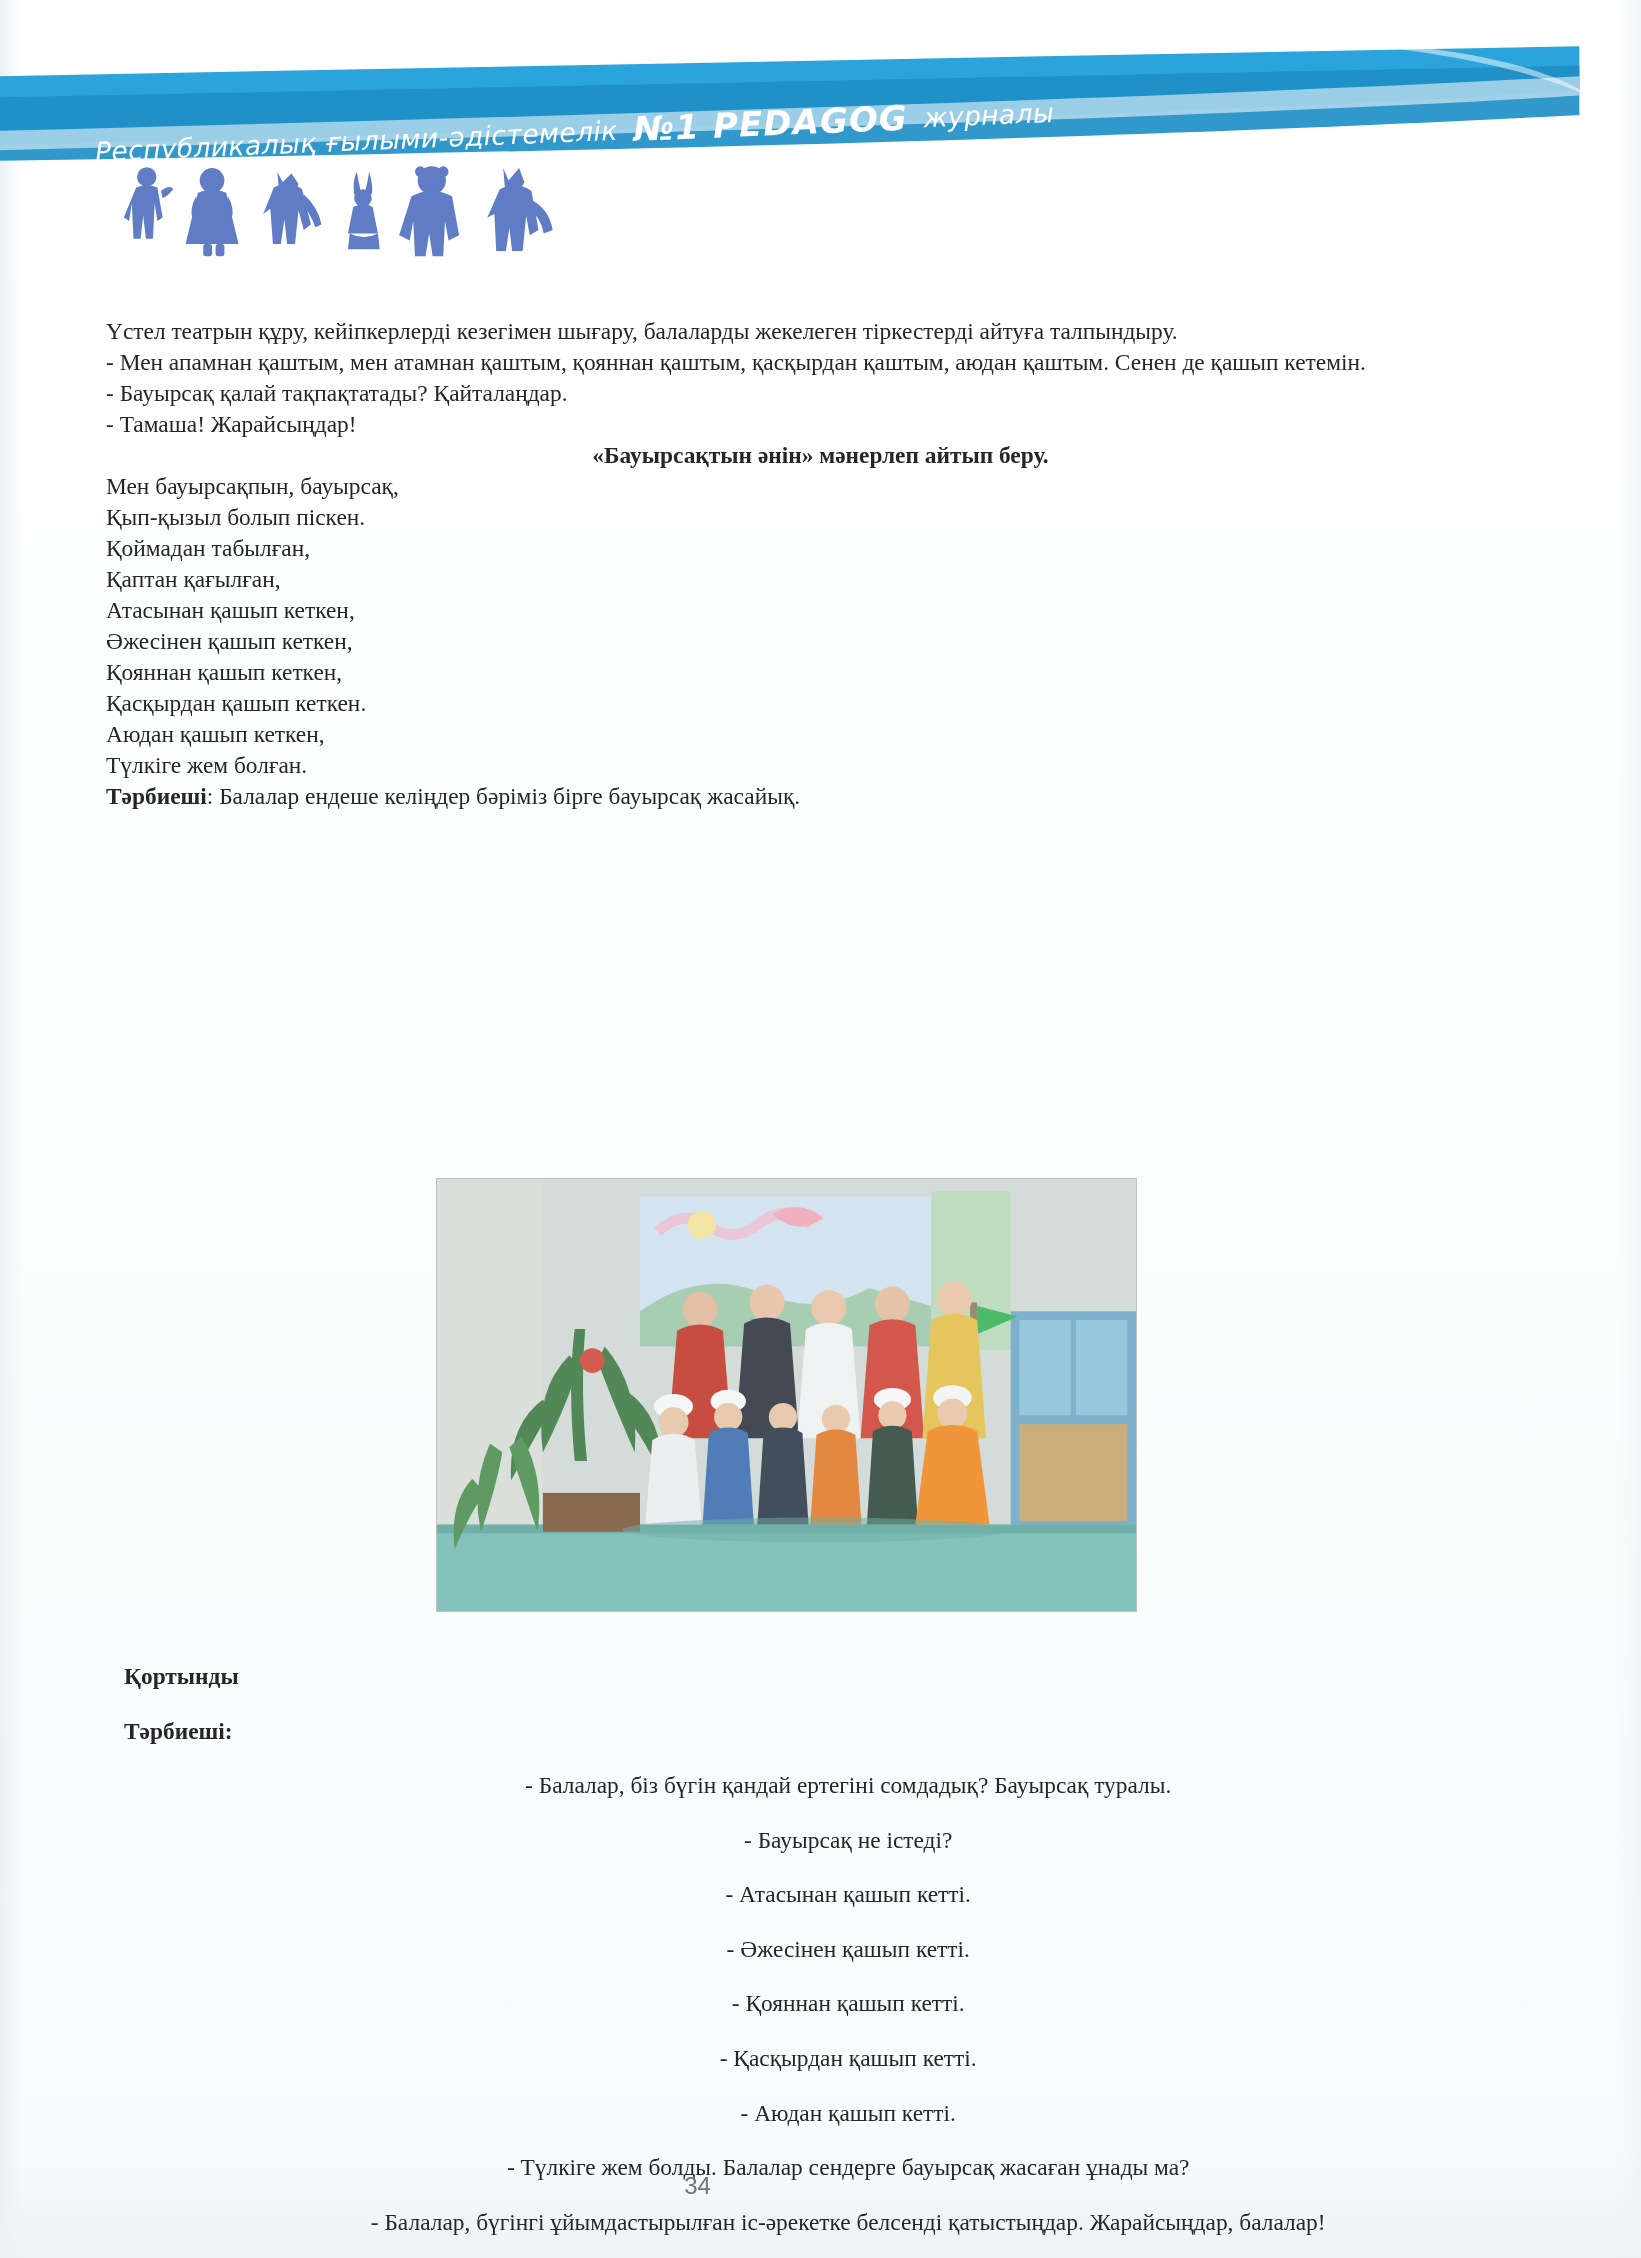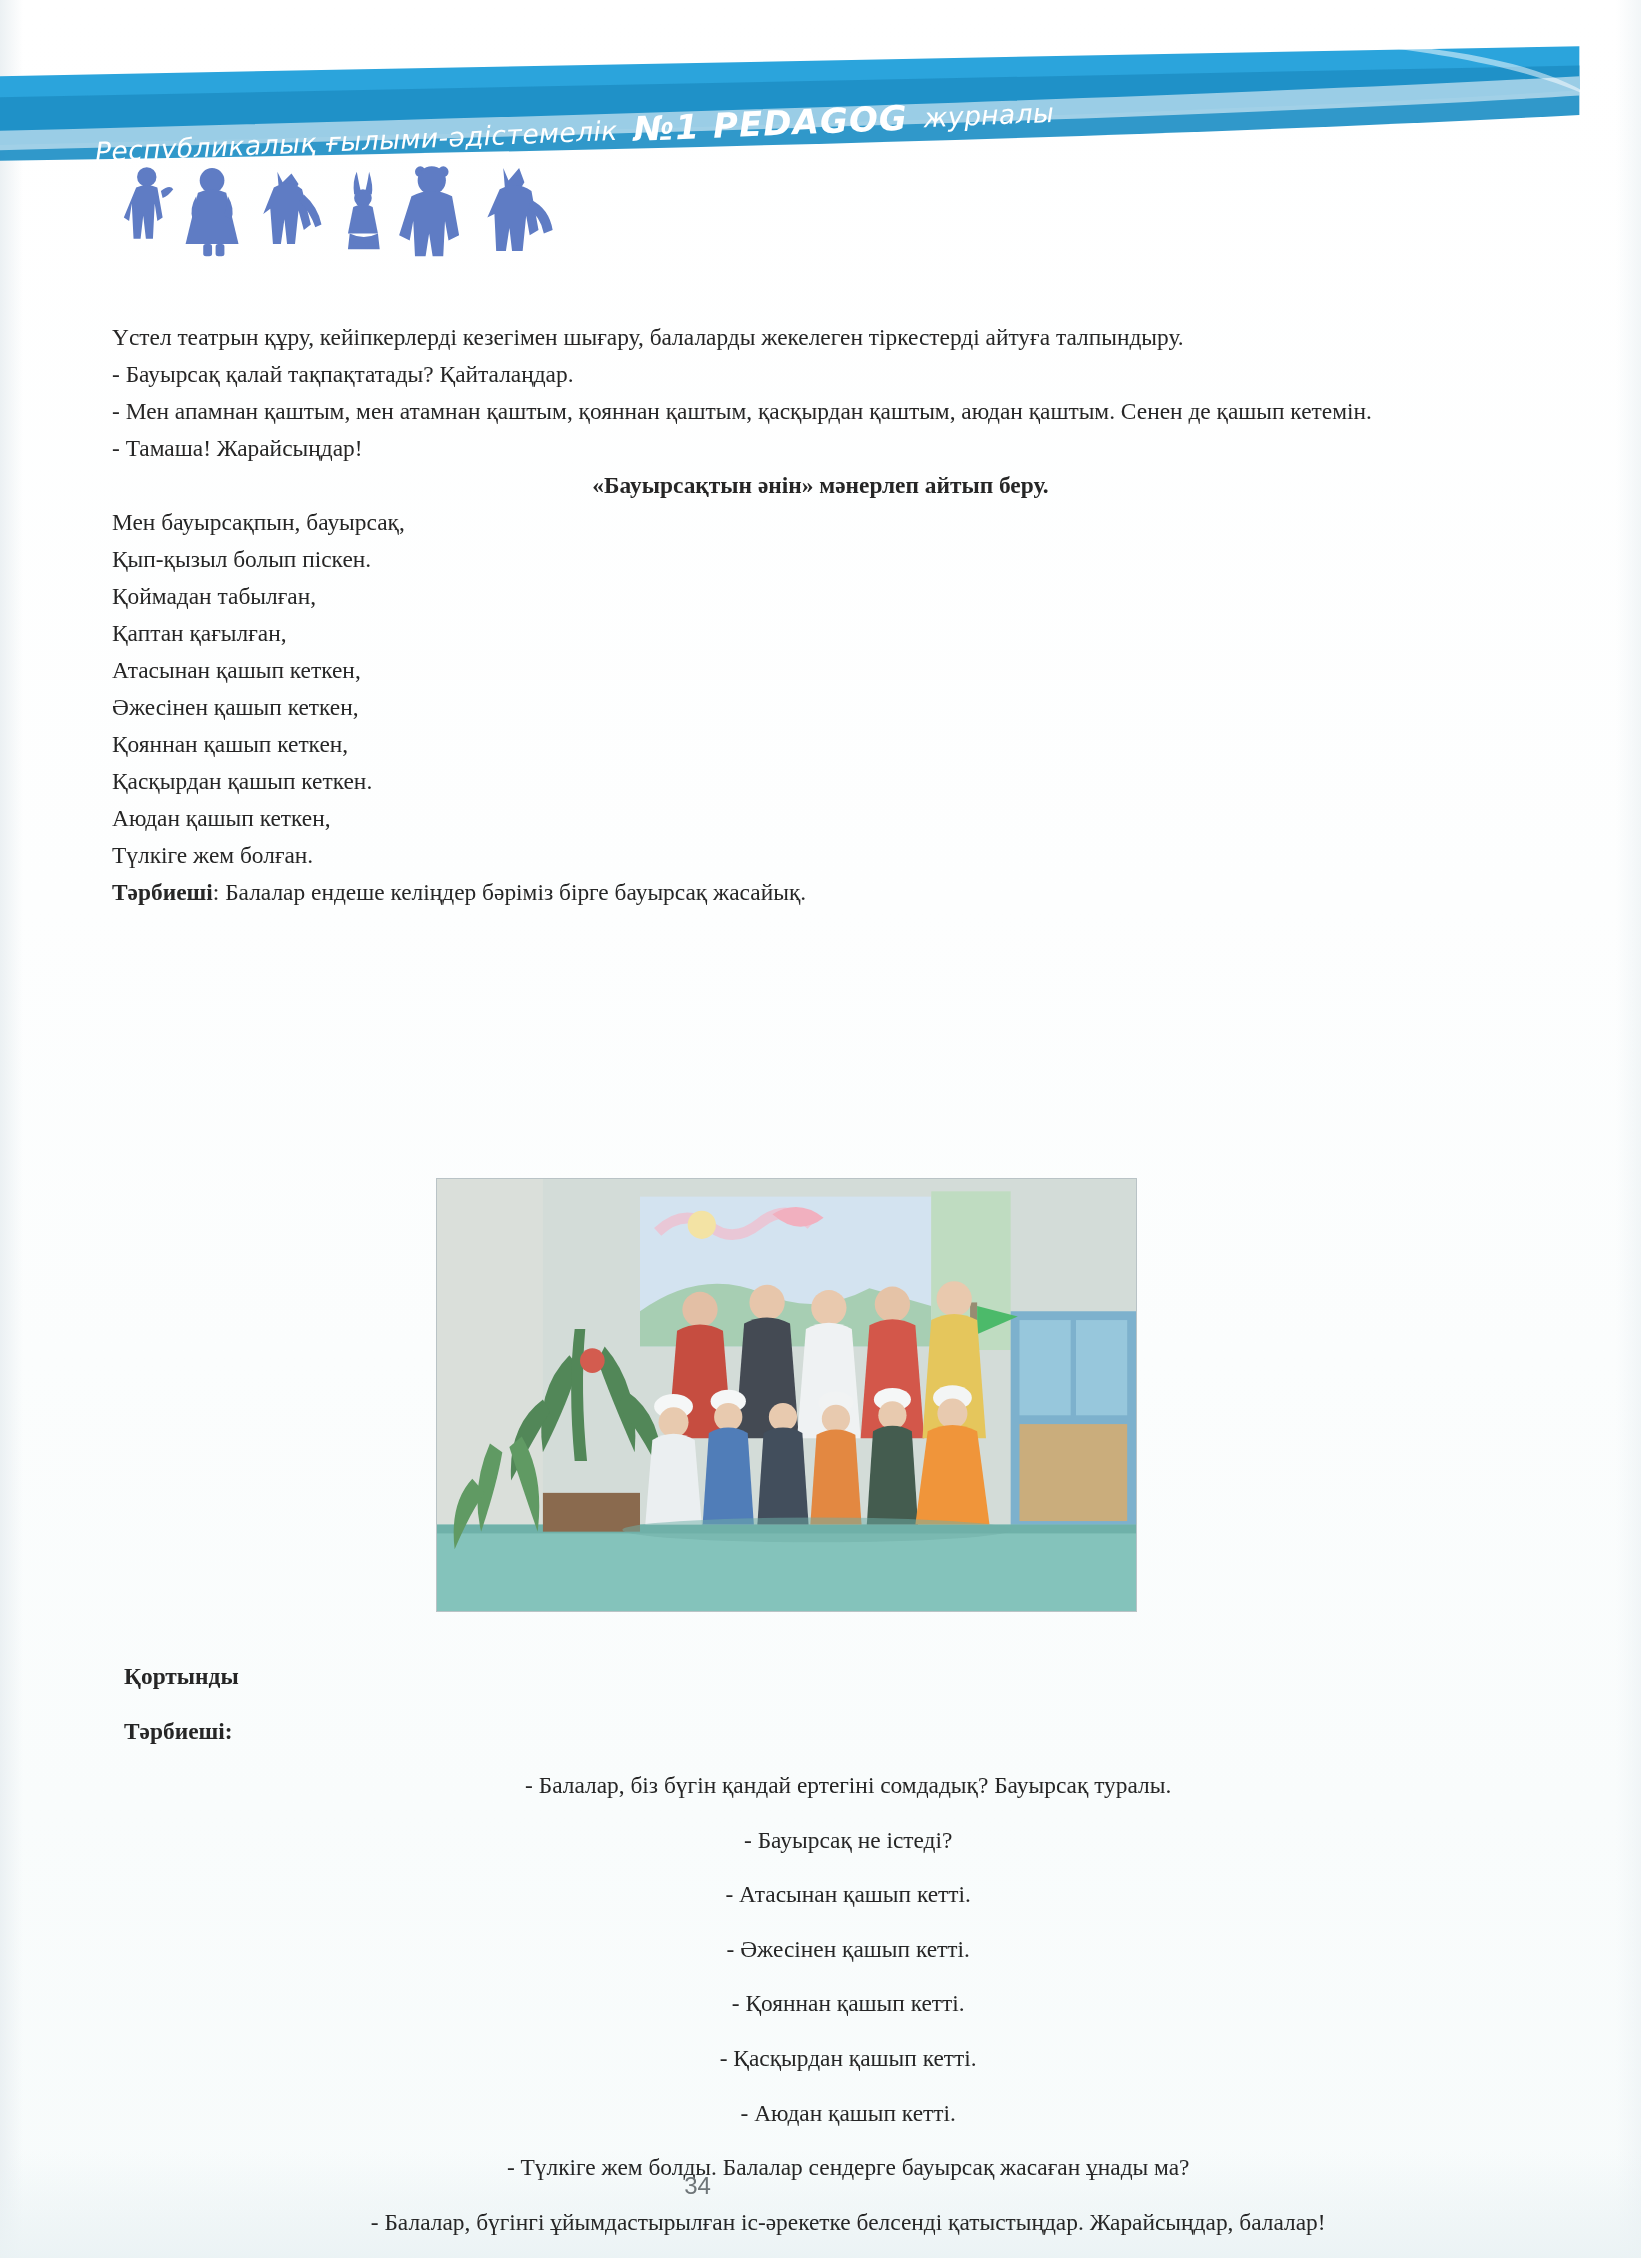--- a/index.html
+++ b/index.html
@@ -89,21 +89,21 @@
   
   .content {
     position: absolute;
     left: 106px;
     top: 316px;
     width: 1429px;
     font-size: 23.4px;
     line-height: 1.325;
     color: #262626;
   }
-  .content p { margin: 6px; }
+  .content p { margin: 0; }
   .line { white-space: normal; }
   .bold { font-weight: bold; text-align: center; }
   .para-justify {
     text-align: justify;
     text-justify: inter-word;
   }
   .teacher-block { margin-top: 0.9px; }
   .lbl-bold { font-weight: bold; }
 
   
@@ -211,22 +211,22 @@
           <path d="M20,4 l6,14 12,-14 6,16 -6,10 -16,-2 z"></path>
           <path d="M16,28 q20,-10 36,2 l8,44 -10,6 -4,-22 -4,40 -12,0 -3,-26 -4,26 -11,0 -2,-42 -8,4 z"></path>
           <path d="M52,40 q20,10 24,34 l-10,4 q-4,-20 -18,-28 z"></path>
         </g>
       </g>
     </svg>
   </div>
 
   <div class="content">
     <p class="line">Үстел театрын құру, кейіпкерлерді кезегімен шығару, балаларды жекелеген тіркестерді айтуға талпындыру.</p>
+    <p class="line">- Мен апамнан қаштым, мен атамнан қаштым, қояннан қаштым, қасқырдан қаштым, аюдан қаштым. Сенен де қашып кетемін.</p>
     <p class="line">- Бауырсақ қалай тақпақтатады? Қайталаңдар.</p>
-    <p class="line">- Мен апамнан қаштым, мен атамнан қаштым, қояннан қаштым, қасқырдан қаштым, аюдан қаштым. Сенен де қашып кетемін.</p>
     <p class="line">- Тамаша! Жарайсыңдар!</p>
 
     <p class="line bold">«Бауырсақтын әнін» мәнерлеп айтып беру.</p>
 
     <p class="line">Мен бауырсақпын, бауырсақ,</p>
     <p class="line">Қып-қызыл болып піскен.</p>
     <p class="line">Қоймадан табылған,</p>
     <p class="line">Қаптан қағылған,</p>
     <p class="line">Атасынан қашып кеткен,</p>
     <p class="line">Әжесінен қашып кеткен,</p>

